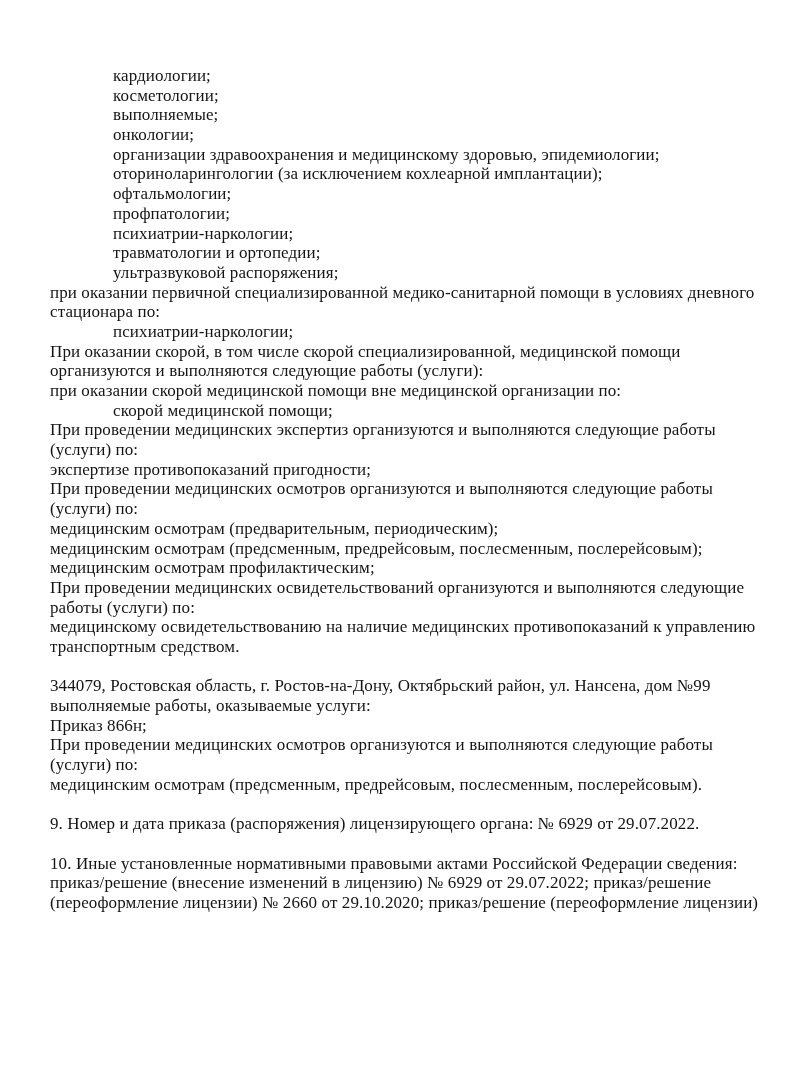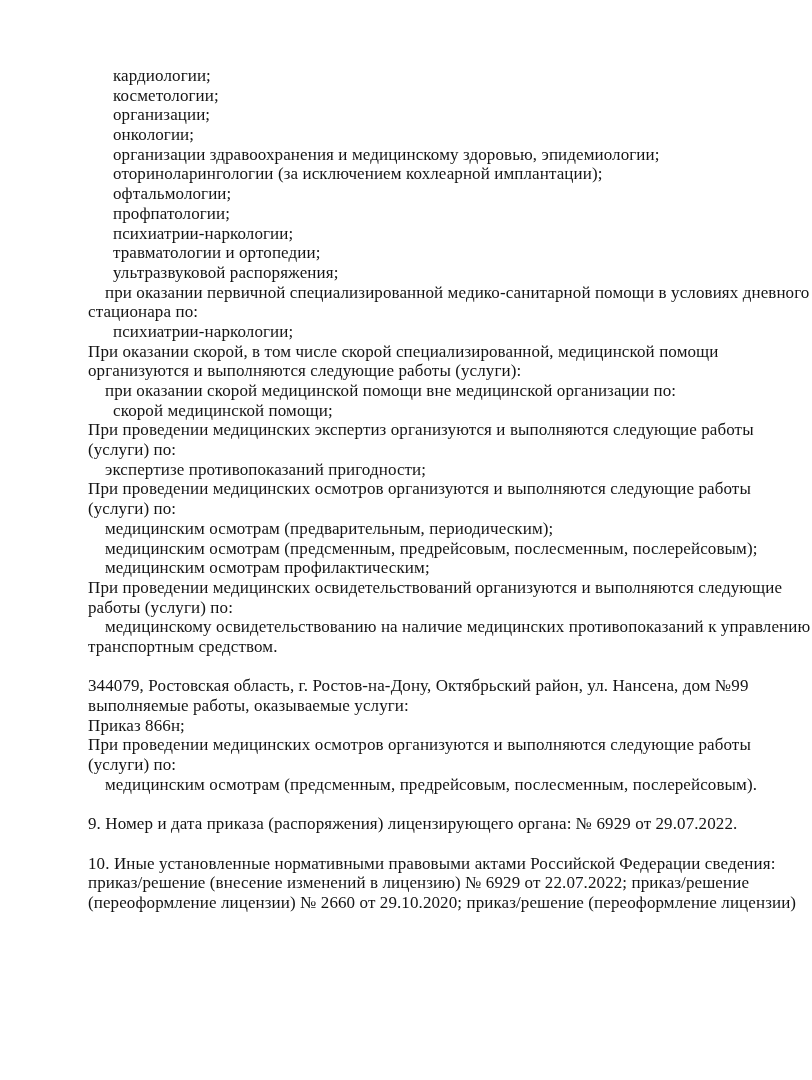--- a/index.html
+++ b/index.html
@@ -23,33 +23,33 @@
     left: 0;
     right: 0;
   }
   .text-line {
     font-size: 17px;
     line-height: 19.7px;
     height: 19.7px;
     white-space: nowrap;
     letter-spacing: 0.1px;
   }
-  .ind0 { padding-left: 88px; }
-  .ind1 { padding-left: 105px; }
+  .ind0 { padding-left: 50px; }
+  .ind1 { padding-left: 50px; }
   .ind2 { padding-left: 113px; }
   .blank { height: 19.7px; }
 </style>
 </head>
 <body>
 
 <div class="page">
   <div class="doc-body">
       <div class="text-line ind2">кардиологии;</div>
       <div class="text-line ind2">косметологии;</div>
-      <div class="text-line ind2">организации;</div>
+      <div class="text-line ind2">выполняемые;</div>
       <div class="text-line ind2">онкологии;</div>
       <div class="text-line ind2">организации здравоохранения и медицинскому здоровью, эпидемиологии;</div>
       <div class="text-line ind2">оториноларингологии (за исключением кохлеарной имплантации);</div>
       <div class="text-line ind2">офтальмологии;</div>
       <div class="text-line ind2">профпатологии;</div>
       <div class="text-line ind2">психиатрии-наркологии;</div>
       <div class="text-line ind2">травматологии и ортопедии;</div>
       <div class="text-line ind2">ультразвуковой распоряжения;</div>
       <div class="text-line ind1">при оказании первичной специализированной медико-санитарной помощи в условиях дневного</div>
       <div class="text-line ind0">стационара по:</div>
@@ -74,16 +74,16 @@
       <div class="text-line ind0">344079, Ростовская область, г. Ростов-на-Дону, Октябрьский район, ул. Нансена, дом №99</div>
       <div class="text-line ind0">выполняемые работы, оказываемые услуги:</div>
       <div class="text-line ind0">Приказ 866н;</div>
       <div class="text-line ind0">При проведении медицинских осмотров организуются и выполняются следующие работы</div>
       <div class="text-line ind0">(услуги) по:</div>
       <div class="text-line ind1">медицинским осмотрам (предсменным, предрейсовым, послесменным, послерейсовым).</div>
       <div class="text-line ind0 blank"></div>
       <div class="text-line ind0">9. Номер и дата приказа (распоряжения) лицензирующего органа: № 6929 от 29.07.2022.</div>
       <div class="text-line ind0 blank"></div>
       <div class="text-line ind0">10. Иные установленные нормативными правовыми актами Российской Федерации сведения:</div>
-      <div class="text-line ind0">приказ/решение (внесение изменений в лицензию) № 6929 от 22.07.2022; приказ/решение</div>
+      <div class="text-line ind0">приказ/решение (внесение изменений в лицензию) № 6929 от 29.07.2022; приказ/решение</div>
       <div class="text-line ind0">(переоформление лицензии) № 2660 от 29.10.2020; приказ/решение (переоформление лицензии)</div>
     </div>
 </div>
 
 </body></html>

